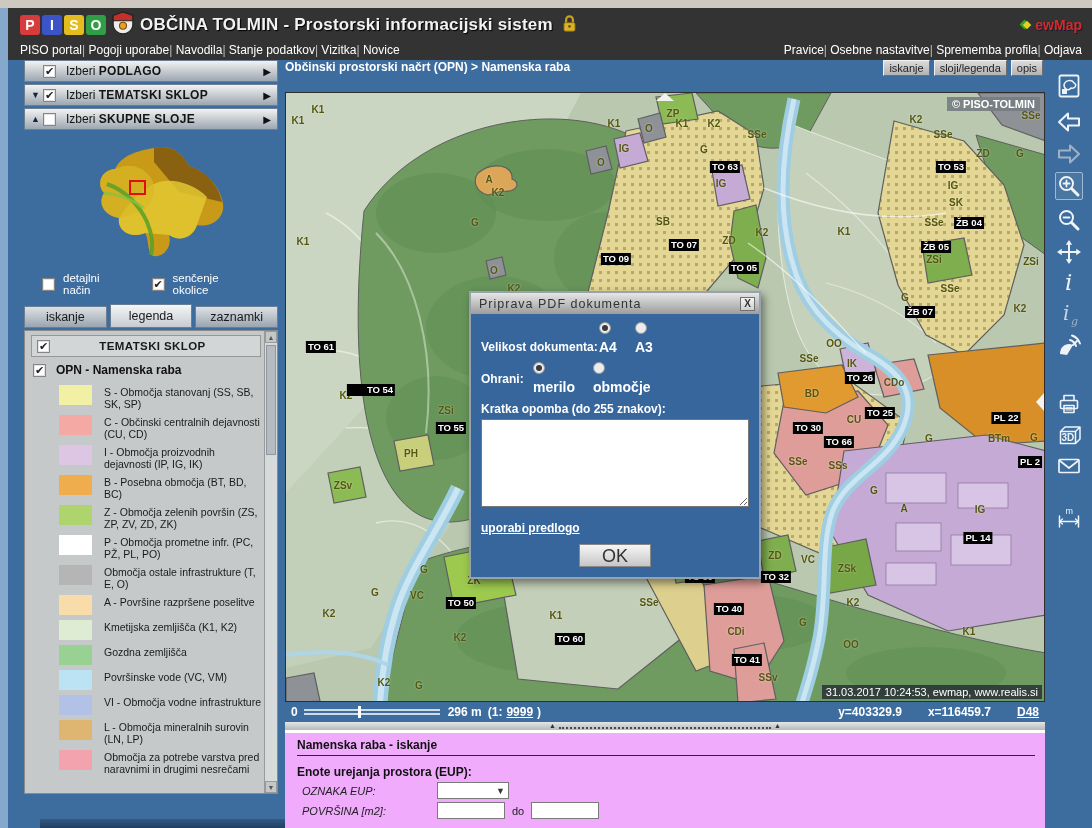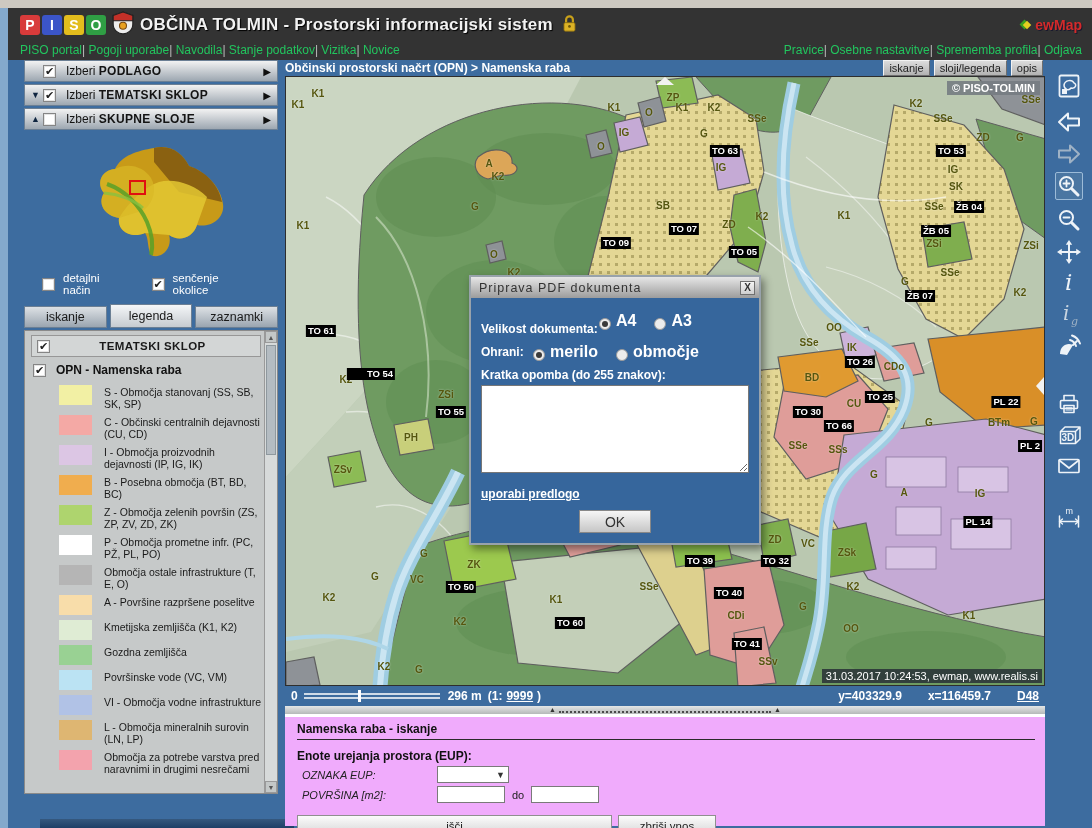--- a/index.html
+++ b/index.html
@@ -14,21 +14,21 @@
   .logo{display:flex;gap:2px;margin-right:6px;}
   .logo-box{width:20px;height:20px;border-radius:3px;color:#fff;font-weight:bold;font-size:14px;
     display:flex;align-items:center;justify-content:center;}
   .app-title{color:#f2f2f2;font-size:17px;font-weight:bold;margin:0 8px 0 6px;letter-spacing:.2px;
     text-shadow:1px 1px 1px #000;}
   .brand{margin-left:auto;display:flex;align-items:center;gap:3px;}
   .brand-text{color:#d42a2a;font-weight:bold;font-size:14px;text-shadow:1px 1px 0 #1a1a2e;}
   .hdr-row2{position:absolute;left:12px;right:10px;top:32px;height:20px;display:flex;align-items:center;
     font-size:12px;color:#e8e8e8;}
   .nav{display:flex;}
-  .nav a{color:#22c55e;text-decoration:none;cursor:pointer;text-align:center;}
+  .nav a{color:#ffffff;text-decoration:none;cursor:pointer;text-align:center;}
   .nav a + a::before{content:" | ";color:#bcbcbc;}
   .nav-right{margin-left:auto;}
   
   .sidebar{position:absolute;left:16px;top:52px;width:254px;bottom:0;}
   .acc{height:22px;margin-bottom:2px;background:linear-gradient(#f2f2f2,#9da7b1);
     border:1px solid #6b7f94;display:flex;align-items:center;padding:0 6px;cursor:pointer;}
   .acc-arrow{width:12px;font-size:9px;color:#0f2540;}
   .cb{width:13px;height:13px;background:#fff;border:1px solid #858585;display:inline-flex;
     align-items:center;justify-content:center;box-shadow:inset 0 0 0 1px #e4e4e4;flex:0 0 13px;}
   .cb.checked::after{content:"✔";font-size:11px;color:#222;line-height:1;}
@@ -53,21 +53,21 @@
     padding:0 5px;margin-bottom:6px;}
   .lg-header-label{flex:1;text-align:center;font-weight:bold;font-size:11.5px;color:#1a1a1a;letter-spacing:.4px;}
   .lg-group{display:flex;align-items:center;margin:4px 0 8px 2px;}
   .lg-group-label{font-weight:bold;font-size:12px;color:#111;margin-left:10px;}
   .litem{display:flex;margin:0 0 5px 28px;align-items:flex-start;}
   .swatch{width:33px;height:20px;flex:0 0 33px;margin-right:12px;}
   .ltext{font-size:10.5px;line-height:12px;color:#1a1a1a;padding-top:1px;}
   .sb-bottom{position:absolute;left:16px;bottom:0;width:254px;height:9px;background:linear-gradient(#35587e,#1e3f66);}
   
   .map-col{position:absolute;left:277px;top:52px;width:760px;bottom:0;}
-  .map-hdr{height:16px;background:#3d6c9f;display:flex;align-items:center;}
+  .map-hdr{height:32px;background:#3d6c9f;display:flex;align-items:flex-start;}
   .breadcrumb{color:#fff;font-weight:bold;font-size:12px;}
   .map-hdr-btns{margin-left:auto;display:flex;gap:4px;padding-right:2px;}
   .mbtn{font-family:"Liberation Sans",sans-serif;font-size:11px;color:#222;padding:0 5px;height:16px;
     background:linear-gradient(#dcdcdc,#b2b2b2);border:1px solid;border-color:#f2f2f2 #6e6e6e #6e6e6e #f2f2f2;cursor:pointer;}
   .viewport{position:relative;width:760px;height:610px;border:1px solid #2e2e2e;overflow:hidden;
     background:#bac8b0;cursor:crosshair;}
   .viewport svg.mapart{position:absolute;left:0;top:0;}
   .map-label{position:absolute;transform:translate(-50%,-50%);font-size:10px;font-weight:bold;
     color:#55560e;white-space:nowrap;text-shadow:0 0 2px rgba(255,255,255,.55);z-index:3;}
   .map-label.boxed{background:#000;color:#fff;font-size:9.5px;padding:0 2px;text-shadow:none;line-height:12px;}
@@ -86,31 +86,31 @@
     padding:0 4px 0 8px;cursor:move;}
   .dlg-title > span:first-child{font-size:12.5px;color:#333;letter-spacing:1px;}
   .dlg-close{margin-left:auto;width:15px;height:14px;background:linear-gradient(#f4f4f4,#cfcfcf);
     border:1px solid #707070;font-size:10px;font-weight:bold;color:#333;display:flex;align-items:center;
     justify-content:center;cursor:pointer;}
   .dlg-body{padding:8px 10px 10px 10px;color:#fff;}
   .dlg-row{display:flex;align-items:center;margin-bottom:7px;font-size:12px;font-weight:bold;}
   .dlg-label{width:118px;margin-top:16px;}
   .dlg-label2{width:52px;}
   .ropts{display:flex;gap:18px;align-items:center;}
-  .ropt{display:flex;align-items:flex-end;gap:5px;cursor:pointer;font-weight:bold;font-size:16px;}
+  .ropt{display:flex;align-items:flex-start;gap:5px;cursor:pointer;font-weight:bold;font-size:14px;flex-direction:column;}
   .radio{width:12px;height:12px;border-radius:50%;background:#ececec;border:1px solid #9a9a9a;
     display:inline-flex;align-items:center;justify-content:center;}
   .ropt.selected .radio::after{content:"";width:6px;height:6px;border-radius:50%;background:#3a3a3a;}
   .dlg-note-label{font-size:12px;font-weight:bold;margin:6px 0 3px 0;}
   .dlg-note{width:268px;height:88px;resize:both;border:1px solid #777;font-family:"Liberation Sans",sans-serif;font-size:12px;}
   .dlg-link{display:inline-block;margin-top:10px;color:#fff;font-size:12px;font-weight:bold;
     text-decoration:underline;cursor:pointer;}
   .dlg-okrow{text-align:center;margin-top:8px;}
   .dlg-ok{width:72px;height:23px;background:linear-gradient(#f6f6f6,#c6c6c6);border:1px solid #888;
-    font-size:14px;color:#333;cursor:pointer;font-family:"Liberation Sans",sans-serif;}
+    font-size:18px;color:#333;cursor:pointer;font-family:"Liberation Sans",sans-serif;}
   
   .scale-row{height:20px;background:#3d6c9f;display:flex;align-items:center;color:#fff;
     font-size:12px;font-weight:bold;padding:0 6px;}
   .scale-zero{margin-right:4px;}
   .scale-svg{margin-right:6px;cursor:pointer;}
   .ratio-link{color:#fff;text-decoration:underline;cursor:pointer;}
   .coords{margin-left:auto;display:flex;gap:26px;align-items:center;}
   .datum{color:#fff;text-decoration:underline;font-weight:bold;cursor:pointer;}
   
   .splitter{height:8px;background:linear-gradient(#e4e6e6,#b5b9b9);border-top:1px solid #98989

